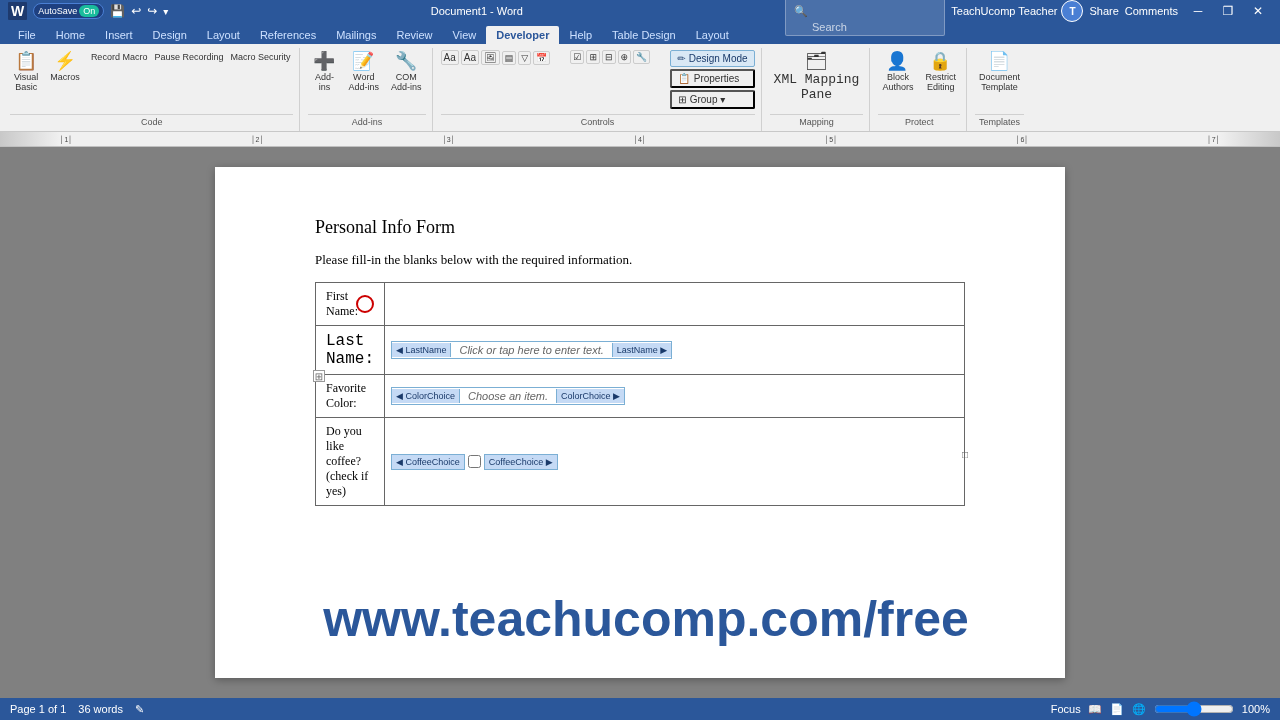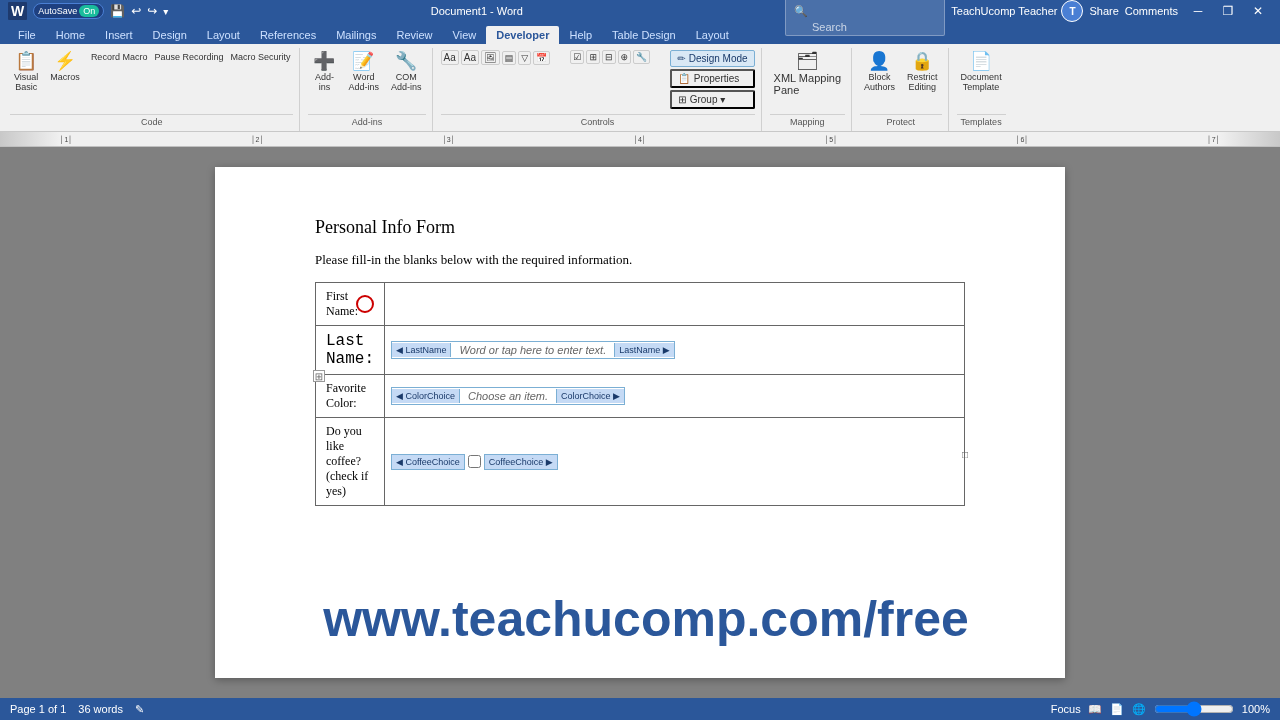--- a/index.html
+++ b/index.html
@@ -472,21 +472,21 @@
         </button>
       </div>
     </div>
     <div class="ribbon-group-label">Controls</div>
   </div>
 
   <div class="ribbon-group">
     <div class="ribbon-group-content">
       <div class="ribbon-btn">
         <span class="ribbon-icon">🗂</span>
-        <span style="font-size:11px; ">XML Mapping<br>Pane</span>
+        <span style="font-size:13px; text-align:center;font-family:Liberation Mono, monospace;">XML Mapping<br>Pane</span>
       </div>
     </div>
     <div class="ribbon-group-label">Mapping</div>
   </div>
 
   <div class="ribbon-group">
     <div class="ribbon-group-content">
       <div class="ribbon-btn">
         <span class="ribbon-icon">👤</span>
         <span style="font-size:9px; text-align:center;">Block<br>Authors</span>
@@ -547,21 +547,21 @@
         <td class="input-cell" style="border:1px solid #666; padding:6px 10px; font-size:12px; width:100%;"></td>
       </tr>
 
       <tr>
         <td class="label-cell" style="border:1px solid #666; padding:6px 10px; font-size:16px; font-family:Liberation Mono, monospace;">
           <span>Last Name:</span>
         </td>
         <td class="input-cell" style="border:1px solid #666; padding:4px 6px;">
           <div class="cc-wrapper" style="display:inline-flex; align-items:center; border:1px solid #7bafd4;">
             <span class="cc-tag" style="background:#c5daf5; color:#1a3a6a; font-size:9px; padding:2px 4px; border-right:1px solid #7bafd4;">◀ LastName</span>
-            <span class="cc-content" style="padding:2px 8px; font-size:11px; color:#666; font-style:italic;">Word or tap here to enter text.</span>
+            <span class="cc-content" style="padding:2px 8px; font-size:11px; color:#666; font-style:italic;">Click or tap here to enter text.</span>
             <span class="cc-tag-right" style="background:#c5daf5; color:#1a3a6a; font-size:9px; padding:2px 4px; border-left:1px solid #7bafd4;">LastName ▶</span>
           </div>
         </td>
       </tr>
 
       <tr>
         <td class="label-cell" style="border:1px solid #666; padding:6px 10px; font-size:12px; font-family:'Times New Roman', serif;">
           <span>Favorite Color:</span>
         </td>
         <td class="input-cell" style="border:1px solid #666; padding:4px 6px;">

